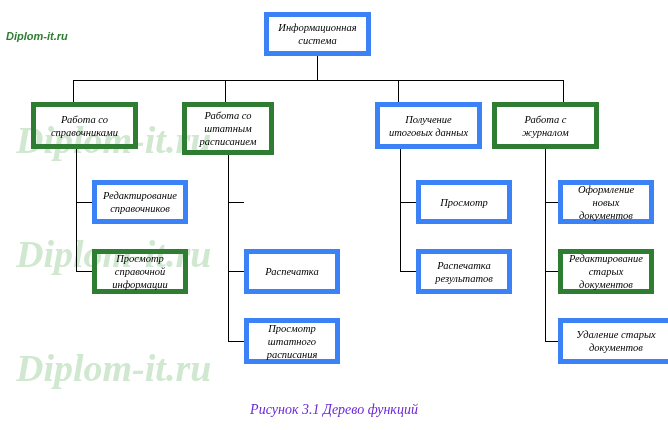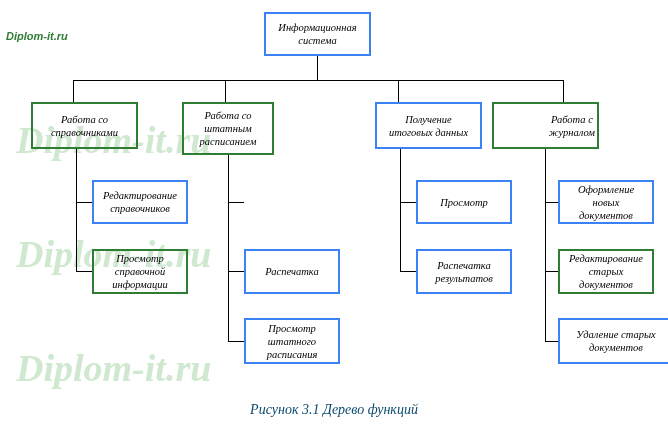--- a/index.html
+++ b/index.html
@@ -35,21 +35,21 @@
     font-size: 11px;
     font-weight: bold;
     white-space: nowrap;
     pointer-events: none;
     user-select: none;
   }
   
   .node {
     position: absolute;
     box-sizing: border-box;
-    border: 2px solid #3b82f6;
+    border: 5px solid #3b82f6;
     background: transparent;
     display: flex;
     align-items: center;
     justify-content: center;
     text-align: center;
     font-family: "Liberation Serif", serif;
     font-size: 10.5px;
     line-height: 13px;
     color: #000000;
     padding: 1px 2px;
@@ -68,21 +68,21 @@
   }
   .lnh { height: 1px; }
   .lnv { width: 1px; }
   .caption {
     position: absolute;
     left: 0;
     right: 0;
     text-align: center;
     font-family: "Liberation Serif", serif;
     font-size: 14px;
-    color: #0c4a6e;
+    color: #6d28d9;
   }
 </style>
 </head>
 <body>
 
 <div id="page">
 
   <div class="wm-small" style="left:6px; top:30px;">Diplom-it.ru</div>
   <div class="wm" style="left:16px; top:118px;">Diplom-it.ru</div>
   <div class="wm" style="left:16px; top:232px;">Diplom-it.ru</div>
@@ -153,21 +153,21 @@
 итоговых данных</span>
   </div>
   <div class="node" style="left:416px; top:180px; width:96px; height:44px;">
     <span>Просмотр</span>
   </div>
   <div class="node" style="left:416px; top:249px; width:96px; height:45px;">
     <span>Распечатка
 результатов</span>
   </div>
 
-  <div class="node green" style="left:492px; top:102px; width:107px; height:47px;justify-content:flex-end;">
+  <div class="node green" style="left:492px; top:102px; width:107px; height:47px;">
     <span>Работа с
 журналом</span>
   </div>
   <div class="node" style="left:558px; top:180px; width:96px; height:44px;">
     <span>Оформление
 новых
 документов</span>
   </div>
   <div class="node green" style="left:558px; top:249px; width:96px; height:45px;">
     <span>Редактирование

